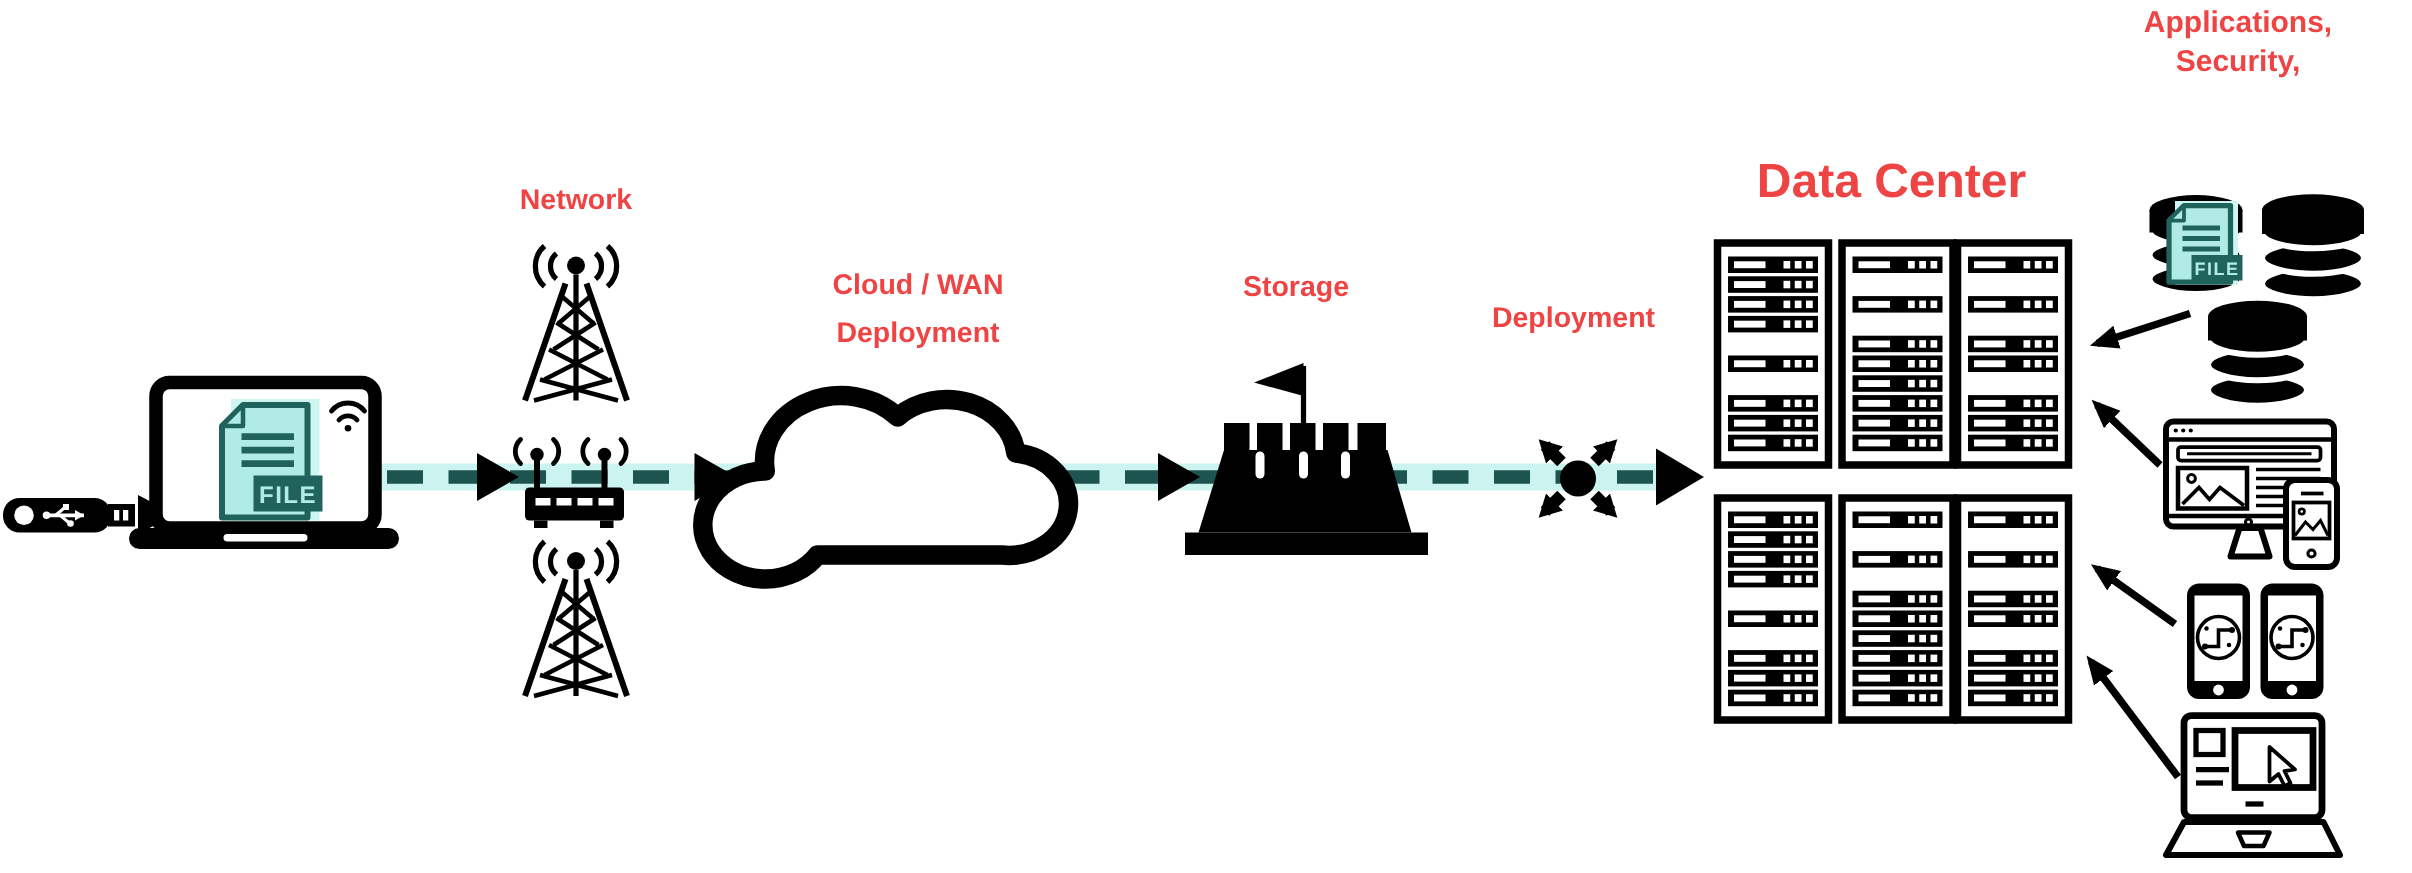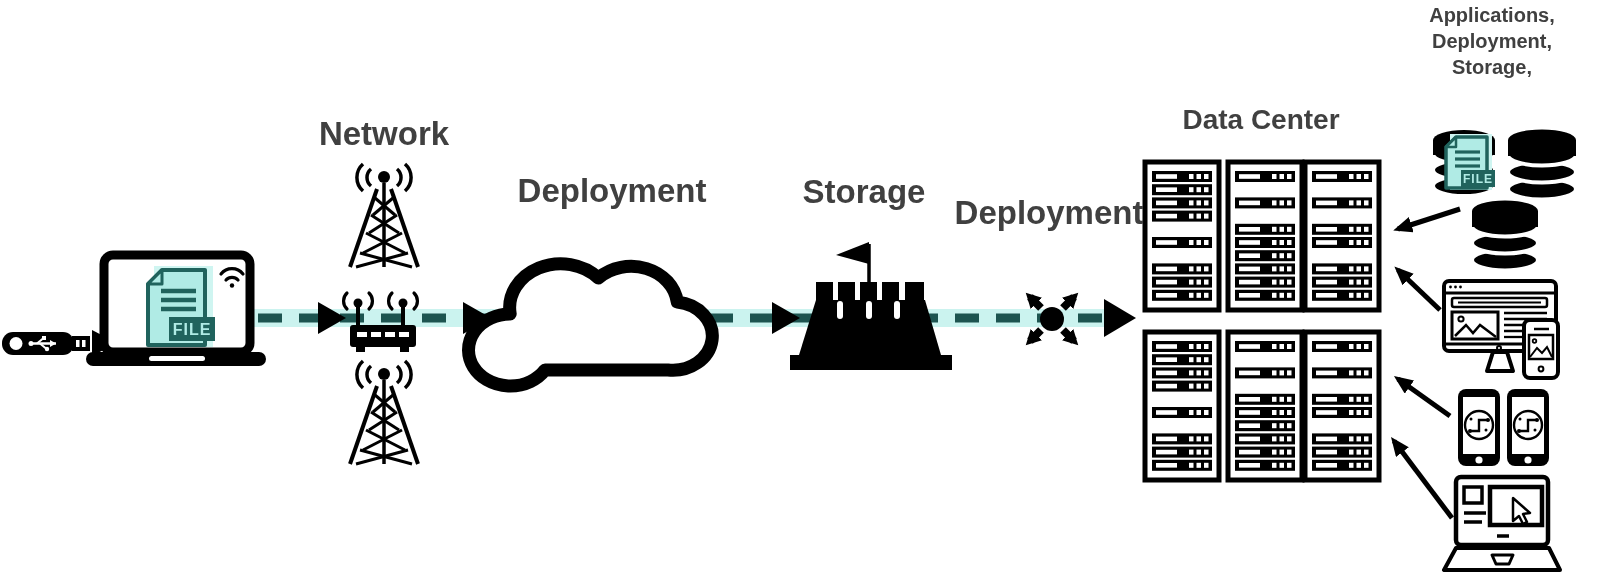--- a/index.html
+++ b/index.html
@@ -1,22 +1,22 @@
 <!DOCTYPE html>
 <html style="--flow-band: #cbf3ef; --flow-dash: #1d5450; --file-fill: #b0ebe5; --file-outline: #20635d; --file-glow: #cff5f1; --icon-black: #000000;"><head>
 <meta charset="utf-8">
 <style>
   html,body{margin:0;padding:0;background:#fff;}
   .stage{position:relative;width:1608px;height:582px;background:#ffffff;overflow:hidden;
          font-family:"Liberation Sans",sans-serif;}
   .stage svg{position:absolute;left:0;top:0;}
-  .lbl{position:absolute;transform:translateX(-50%);font-weight:bold;color:#404040;
+  .lbl{position:absolute;transform:translateX(-50%);font-weight:bold;color:#ef4444;
        white-space:nowrap;text-align:center;}
-  .lbl-main{font-size:33px;line-height:32px;}
-  .lbl-dc{font-size:28px;line-height:32px;}
+  .lbl-main{font-size:19px;line-height:32px;}
+  .lbl-dc{font-size:32px;line-height:32px;}
   .lbl-services{font-size:20px;line-height:26px;}
   svg text.badge{font-family:"Liberation Sans",sans-serif;font-weight:bold;
                  text-anchor:middle;letter-spacing:1px;}
 </style>
 </head>
 <body>
 
 <div class="stage">
 
 <svg width="1608" height="582" viewBox="0 0 1608 582">
@@ -589,30 +589,30 @@
     <line x1="1460" y1="209" x2="1398" y2="229" marker-end="url(#ah-big)"></line>
     <line x1="1440" y1="310" x2="1398" y2="270" marker-end="url(#ah-big)"></line>
     <line x1="1450" y1="416" x2="1398" y2="379" marker-end="url(#ah-big)"></line>
     <line x1="1452" y1="518" x2="1394" y2="441" marker-end="url(#ah-big)"></line>
   </g>
 </svg>
 
 <div class="lbl lbl-main" style="left:384px;top:118px">Network</div>
 
 <div class="lbl lbl-main" style="left:612px;top:175px">
+  <div>Cloud / WAN</div>
   <div>Deployment</div>
 </div>
 
 <div class="lbl lbl-main" style="left:864px;top:176px">Storage</div>
 
 <div class="lbl lbl-main" style="left:1049px;top:197px">
   <div>Deployment</div>
 </div>
 
 <div class="lbl lbl-dc" style="left:1261px;top:104px">Data Center</div>
 
 <div class="lbl lbl-services" style="left:1492px;top:2px">
   <div>Applications,</div>
-  <div>Deployment,</div>
-  <div>Storage,</div>
+  <div>Security,</div>
 </div>
 
 </div>
 
 </body></html>

